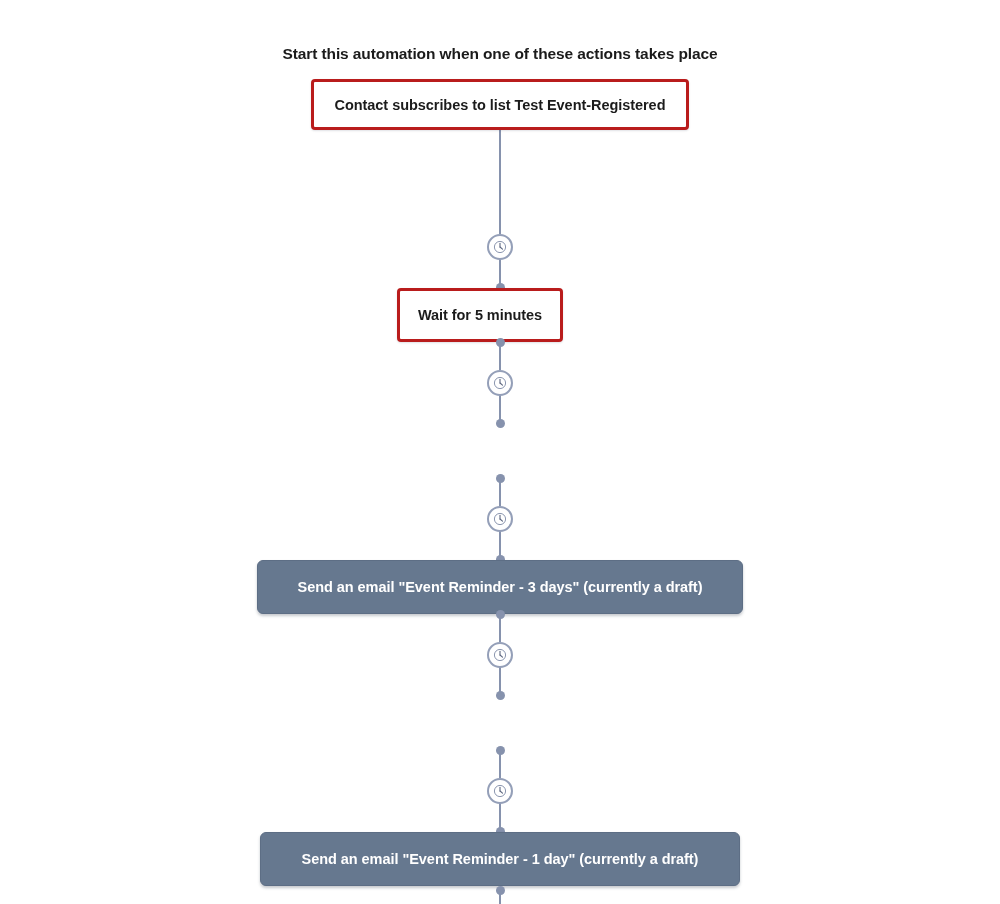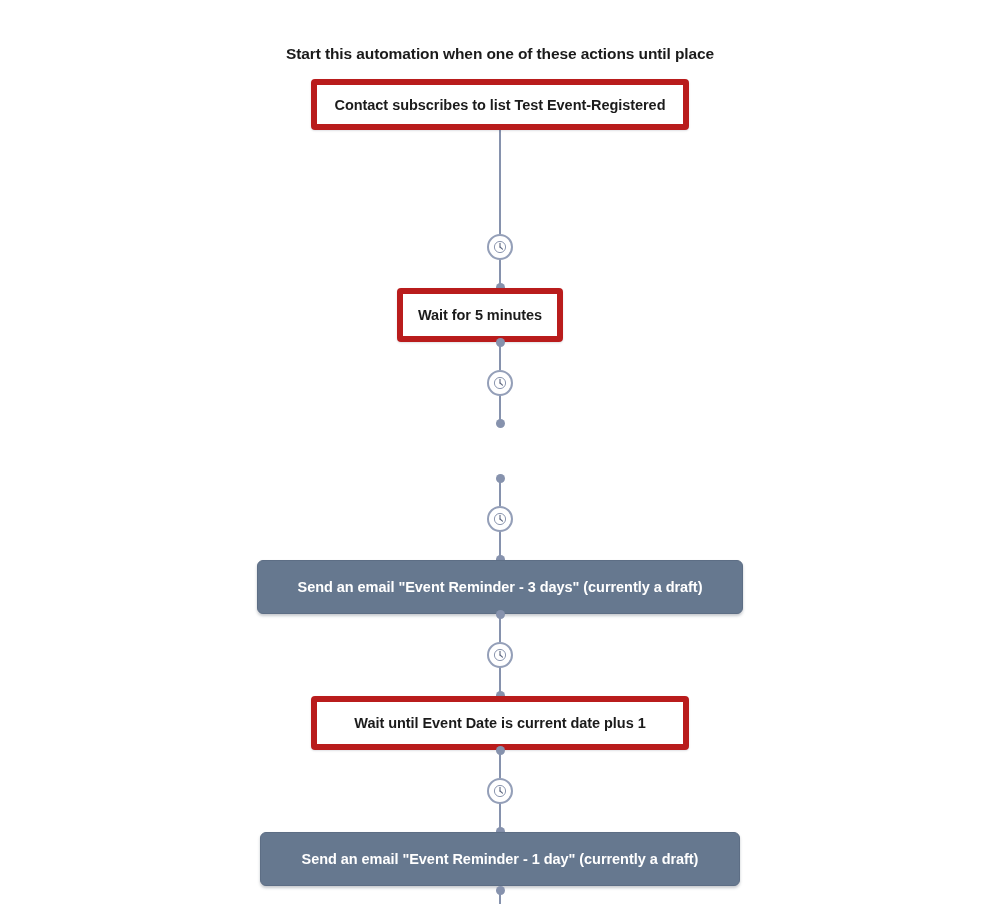--- a/index.html
+++ b/index.html
@@ -83,40 +83,40 @@
     justify-content: center;
     text-align: center;
     font-size: 14.5px;
     font-weight: bold;
     letter-spacing: -0.05px;
     white-space: nowrap;
   }
 
   .node-card.light {
     background: #ffffff;
-    border: 6px solid #b91c1c;
+    border: 3px solid #b91c1c;
     border-radius: 4px;
     color: #1b1b1b;
     box-shadow: 0 1px 2px rgba(60, 70, 95, 0.16);
   }
 
   .node-card.dark {
     background: #66788f;
     border: 1px solid #5d6e85;
     border-radius: 6px;
     color: #ffffff;
     box-shadow: 0 2px 3px rgba(50, 60, 80, 0.28);
   }
 </style>
 </head>
 <body>
 
 <div id="canvas">
 
-  <div class="flow-heading">Start this automation when one of these actions until place</div>
+  <div class="flow-heading">Start this automation when one of these actions takes place</div>
 
   <div class="trunk" style="top:130px; height:104px;"></div>
   <div class="trunk" style="top:259px; height:28px;"></div>
   <div class="trunk" style="top:342px; height:28px;"></div>
   <div class="trunk" style="top:395px; height:28px;"></div>
   <div class="trunk" style="top:478px; height:28px;"></div>
   <div class="trunk" style="top:531px; height:28px;"></div>
   <div class="trunk" style="top:614px; height:28px;"></div>
   <div class="trunk" style="top:667px; height:28px;"></div>
   <div class="trunk" style="top:750px; height:28px;"></div>
@@ -168,23 +168,20 @@
 
   <div class="clock-node" style="top:642px;">
     <svg width="14" height="14" viewBox="0 0 14 14" aria-hidden="true">
       <circle cx="7" cy="7" r="5.6" fill="none" stroke="#8c97b0" stroke-width="1"></circle>
       <path d="M7 7 L7 3.4" stroke="#5d6780" stroke-width="1.1" stroke-linecap="round" fill="none"></path>
       <path d="M7 7 L9.5 9.2" stroke="#5d6780" stroke-width="1.1" stroke-linecap="round" fill="none"></path>
     </svg>
   </div>
   <div class="conn-dot" style="top:695px;"></div>
 
-  <div class="node-card light" style="left:311px; top:696px; width:378px; height:54px;">
-    <span>Wait until Event Date is current date plus 1</span>
-  </div>
   <div class="conn-dot" style="top:750px;"></div>
 
   <div class="clock-node" style="top:778px;">
     <svg width="14" height="14" viewBox="0 0 14 14" aria-hidden="true">
       <circle cx="7" cy="7" r="5.6" fill="none" stroke="#8c97b0" stroke-width="1"></circle>
       <path d="M7 7 L7 3.4" stroke="#5d6780" stroke-width="1.1" stroke-linecap="round" fill="none"></path>
       <path d="M7 7 L9.5 9.2" stroke="#5d6780" stroke-width="1.1" stroke-linecap="round" fill="none"></path>
     </svg>
   </div>
   <div class="conn-dot" style="top:831px;"></div>

